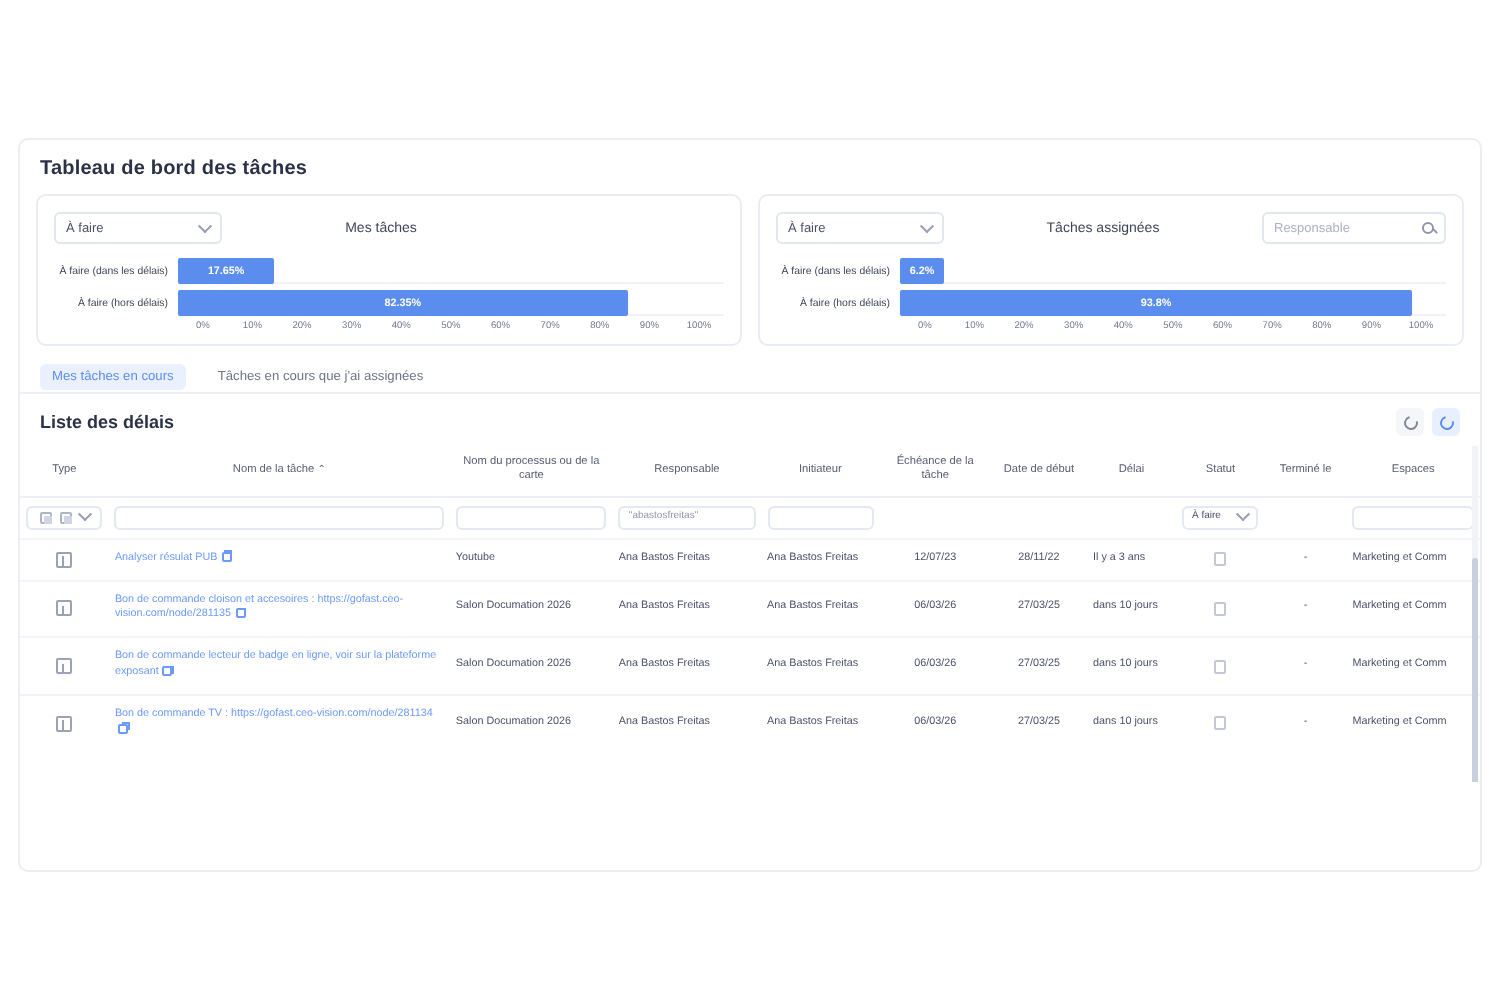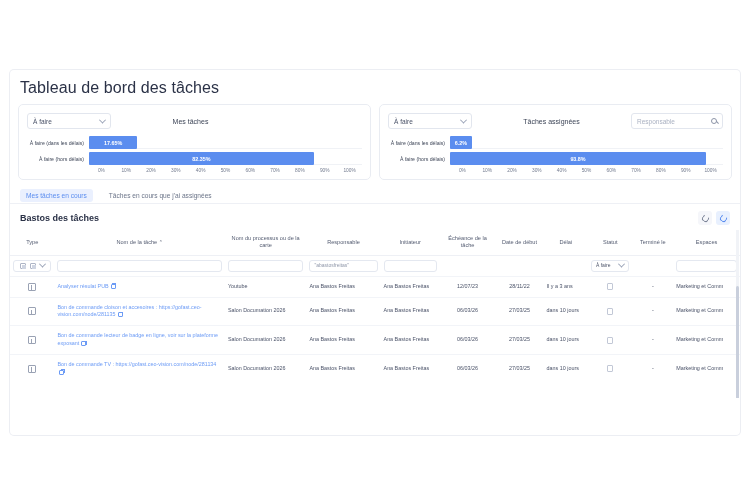--- a/index.html
+++ b/index.html
@@ -13,22 +13,22 @@
   .page {
     position: absolute;
     left: 10px; top: 70px;
     width: 730px; height: 365px;
     background: #ffffff;
     border-radius: 4px;
     overflow: hidden;
     box-shadow: 0 0 0 1px #eceef3;
   }
   .dash-title {
-    font-size: 16px;
-    font-weight: normal;
+    font-size: 10px;
+    font-weight: bold;
     color: #2b3247;
     padding: 9px 0 7px 10px;
     letter-spacing: .1px;
   }
   .panels {
     display: flex;
     gap: 8px;
     padding: 0 8px;
   }
   .panel {
@@ -364,21 +364,21 @@
     </div>
 
   </div>
 
   <div class="tabs">
     <div class="tab active">Mes tâches en cours</div>
     <div class="tab">Tâches en cours que j'ai assignées</div>
   </div>
 
   <div class="list-head">
-    <div class="list-title">Bastos des tâches</div>
+    <div class="list-title">Liste des délais</div>
     <div class="icon-btns">
       <div class="ibtn">
         <span class="refresh"></span>
       </div>
       <div class="ibtn blue">
         <span class="refresh"></span>
       </div>
     </div>
   </div>
 

